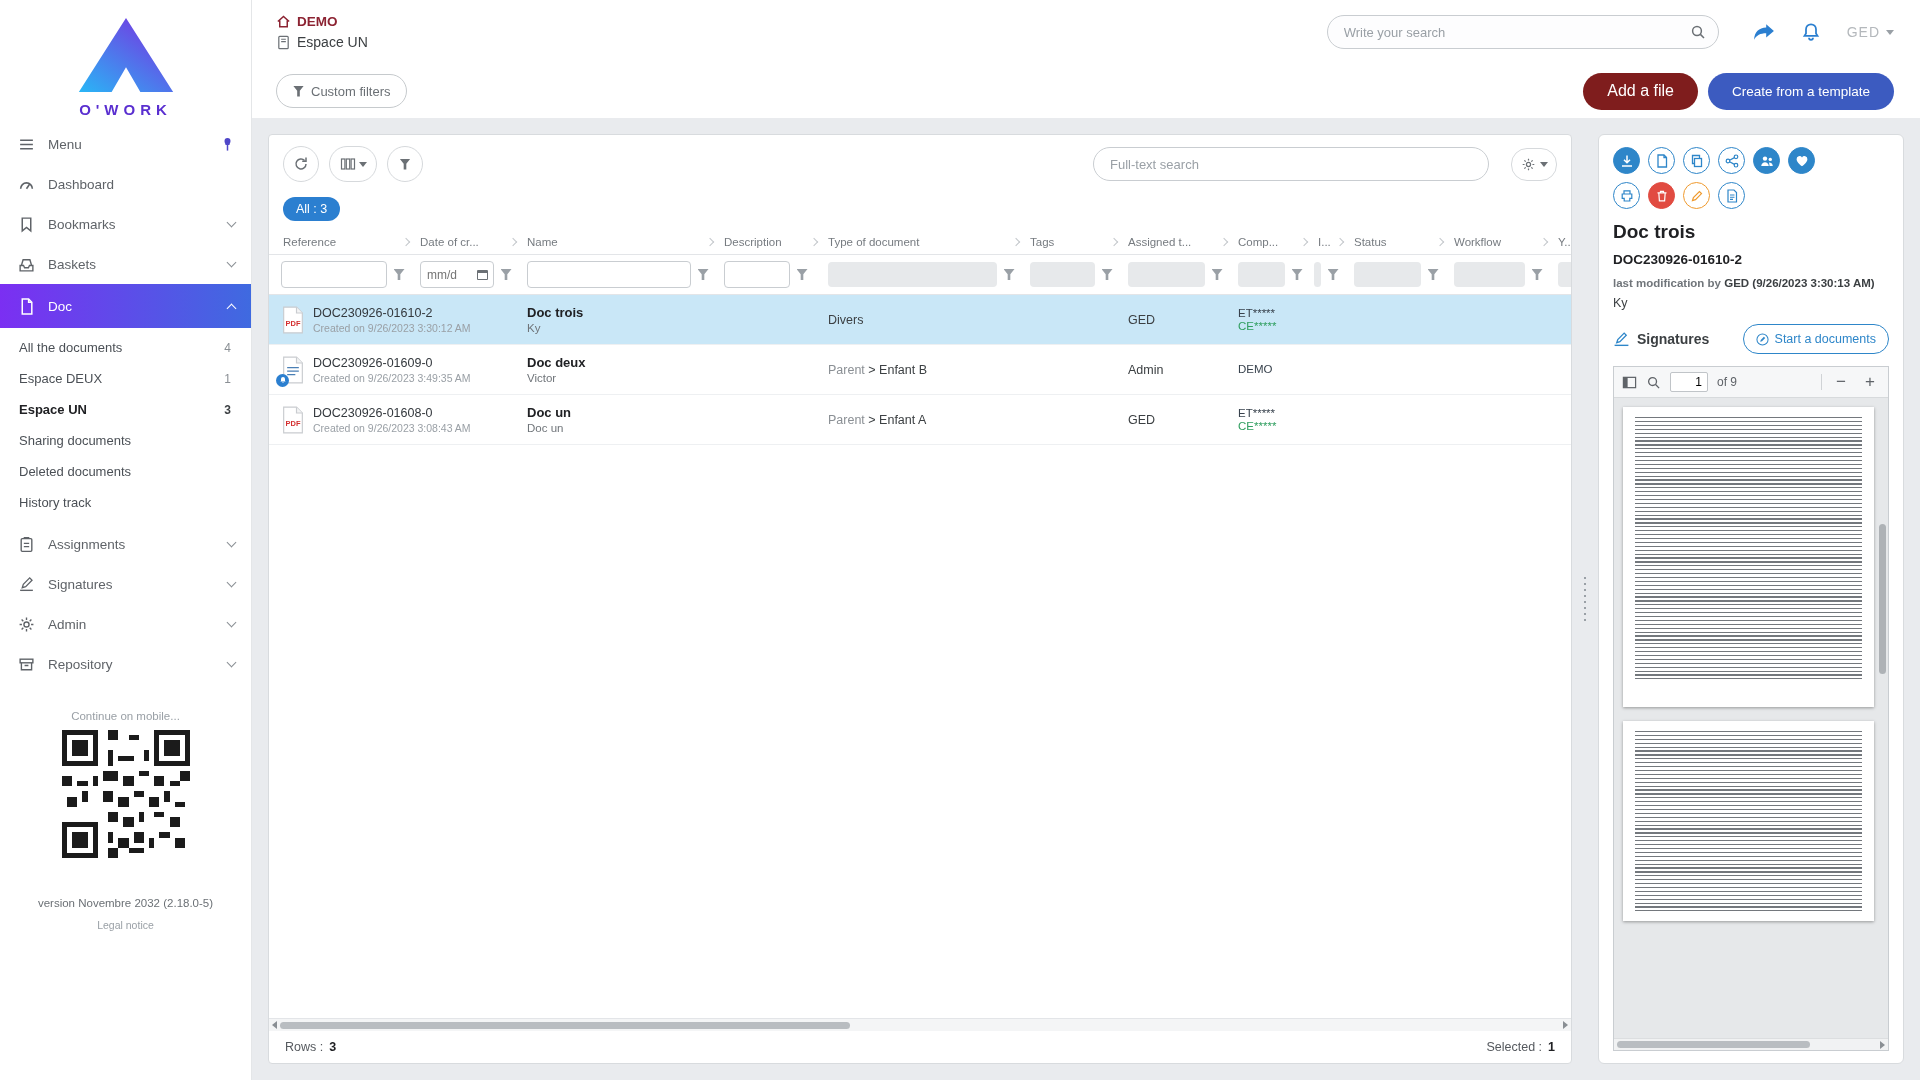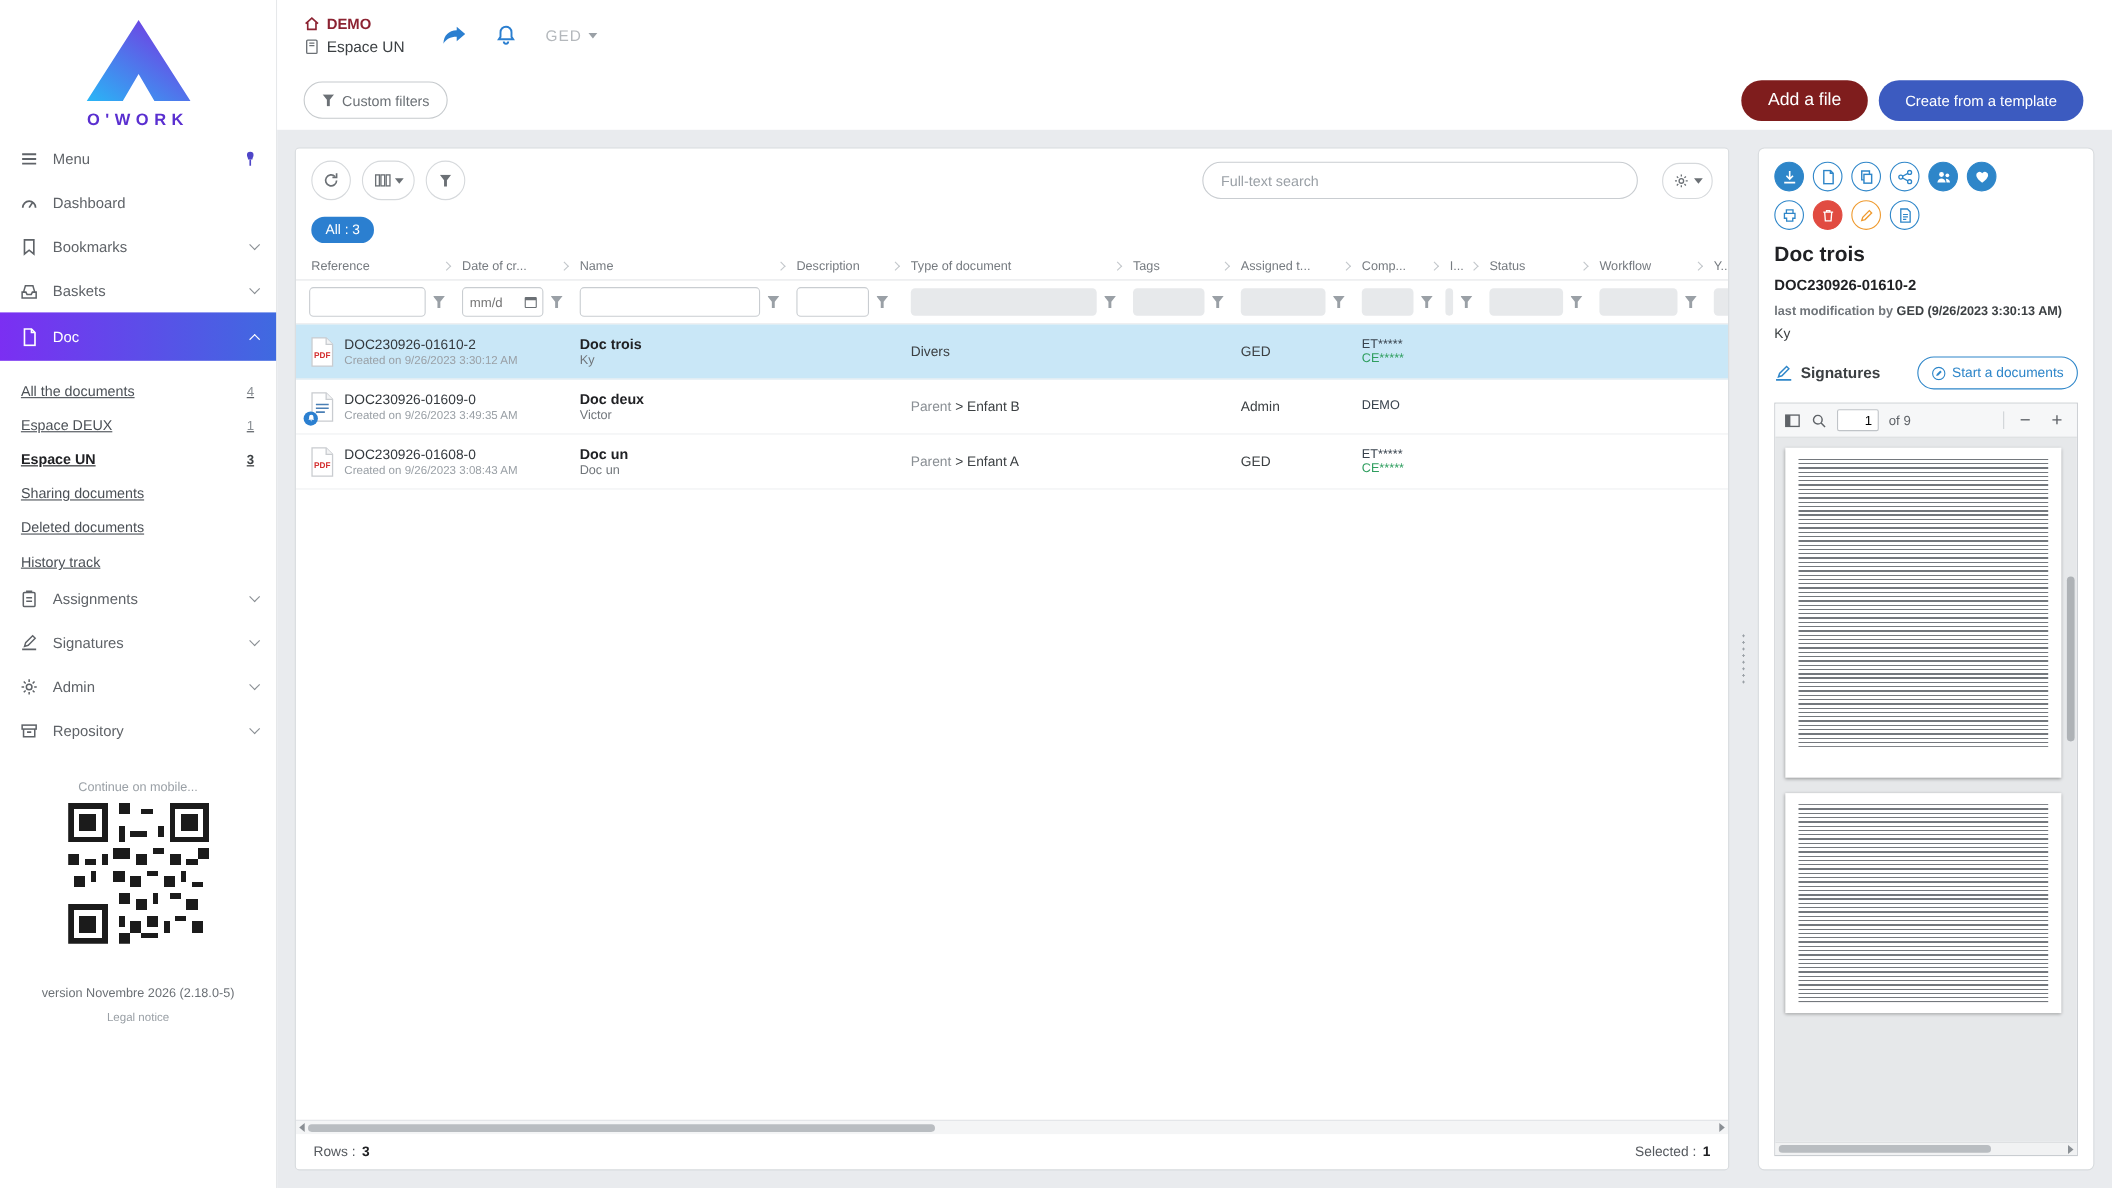--- a/index.html
+++ b/index.html
@@ -13,21 +13,21 @@
   .logo-wrap svg { width:104px; height:82px; }
   .logo-text { font-size:15px; font-weight:bold; letter-spacing:5px; color:#5a2fd0; margin-top:2px; }
   .side-row { display:flex; align-items:center; gap:13px; height:40px; padding:0 16px 0 18px; color:#5f6368; cursor:pointer; }
   .side-row .lbl { flex:1; font-size:13.5px; }
   .side-row svg { width:17px; height:17px; flex-shrink:0; }
   .side-row.active-doc { background:linear-gradient(90deg,#7b2ff2,#3f6ae0); color:#fff; height:44px; }
   .chev { width:7px; height:7px; border-right:1.7px solid #8a8f94; border-bottom:1.7px solid #8a8f94; transform:rotate(45deg); margin-top:-3px; }
   .chev.up { transform:rotate(-135deg); margin-top:4px; }
   .active-doc .chev { border-color:#fff; }
   .sub-list { padding:4px 0 6px; }
-  .sub-item { display:flex; align-items:flex-end; height:31px; padding:0 20px 0 19px; color:#4b5056; font-size:13px; cursor:pointer;text-decoration:underline; }
+  .sub-item { display:flex; align-items:center; height:31px; padding:0 20px 0 19px; color:#4b5056; font-size:13px; cursor:pointer; }
   .sub-item .lbl { flex:1; }
   .sub-item .cnt { color:#8a8f94; font-size:12px; }
   .sub-item.active { font-weight:bold; color:#202124; }
   .sub-item.active .cnt { color:#3c4043; font-weight:bold; }
   .mobile-note { text-align:center; color:#9aa0a6; font-size:11.5px; margin-top:26px; }
   .qr-wrap { text-align:center; margin-top:8px; }
   .qr-wrap svg { width:128px; height:128px; }
   .version { text-align:center; color:#6b7075; font-size:11.5px; margin-top:36px; }
   .legal { text-align:center; color:#9aa0a6; font-size:10.5px; margin-top:10px; }
 
@@ -277,21 +277,21 @@
     <div class="qr-wrap">
       <svg viewBox="0 0 25 25" shape-rendering="crispEdges">
         <rect width="25" height="25" fill="#fff"></rect>
         <path fill="#1b1b1b" d="M0 0h7v7H0zM18 0h7v7h-7zM0 18h7v7H0z"></path>
         <path fill="#fff" d="M1 1h5v5H1zM19 1h5v5h-5zM1 19h5v5H1z"></path>
         <path fill="#1b1b1b" d="M2 2h3v3H2zM20 2h3v3h-3zM2 20h3v3H2z"></path>
         <path fill="#1b1b1b" d="M9 0h2v2H9zM13 1h2v1h-2zM9 4h1v3H9zM11 5h3v1h-3zM16 4h1v2h-1zM0 9h2v2H0zM3 10h2v1H3zM6 9h1v2H6zM8 8h3v2H8zM12 9h2v2h-2zM15 8h2v1h-2zM18 9h2v2h-2zM21 10h2v1h-2zM23 8h2v2h-2zM1 13h2v2H1zM4 12h1v2H4zM8 12h2v2H8zM11 13h2v2h-2zM14 12h2v1h-2zM17 13h2v2h-2zM20 12h1v2h-1zM22 14h2v1h-2zM9 16h2v2H9zM12 17h2v2h-2zM15 16h1v2h-1zM18 16h2v1h-2zM21 17h2v2h-2zM9 20h1v2H9zM11 21h2v2h-2zM14 20h2v2h-2zM17 21h1v2h-1zM19 20h2v1h-2zM22 21h2v2h-2zM9 23h2v2H9zM13 23h3v1h-3z"></path>
       </svg>
     </div>
 
-    <div class="version">version Novembre 2026 (2.18.0-5)</div>
+    <div class="version">version Novembre 2032 (2.18.0-5)</div>
     <div class="legal">Legal notice</div>
   </aside>
 
   <div class="main-col">
 
     <header class="topbar">
       <div class="brand">
         <div class="b1">
           <svg viewBox="0 0 16 16">
               <path d="M2 8l6-5.4L14 8M4 7v6.5h8V7" fill="none" stroke="#8c2332" stroke-width="1.6"></path>
@@ -300,20 +300,29 @@
         </div>
         <div class="b2">
           <svg viewBox="0 0 16 16">
               <rect x="3" y="1.5" width="10" height="13" rx="1" fill="none" stroke="#6b7075" stroke-width="1.3"></rect>
               <path d="M5.5 4.5h5M5.5 7h5" stroke="#6b7075" stroke-width="1.2"></path>
             </svg>
           <span>Espace UN</span>
         </div>
       </div>
 
+      <div class="top-search">
+        <input type="text" placeholder="Write your search" style="">
+        <span class="icon-btn">
+          <svg viewBox="0 0 16 16" style="width:16px;height:16px">
+              <circle cx="7" cy="7" r="4.4" fill="none" stroke="#6b7075" stroke-width="1.5"></circle>
+              <path d="M10.4 10.4L14 14" stroke="#6b7075" stroke-width="1.5"></path>
+            </svg>
+        </span>
+      </div>
 
       <div class="top-icons">
         <button class="icon-btn">
           <svg viewBox="0 0 20 16" style="width:22px;height:18px">
               <path d="M12 1l7 6-7 6V9.2C6.5 9.2 3.4 11 1 15 1.3 8 5.4 4.2 12 3.9z" fill="#2b7fd0"></path>
             </svg>
         </button>
         <button class="icon-btn">
           <svg viewBox="0 0 16 16" style="width:20px;height:20px">
               <path d="M8 1.8a4 4 0 0 0-4 4v3.4L2.8 11h10.4L12 9.2V5.8a4 4 0 0 0-4-4z" fill="none" stroke="#2b7fd0" stroke-width="1.4"></path>

